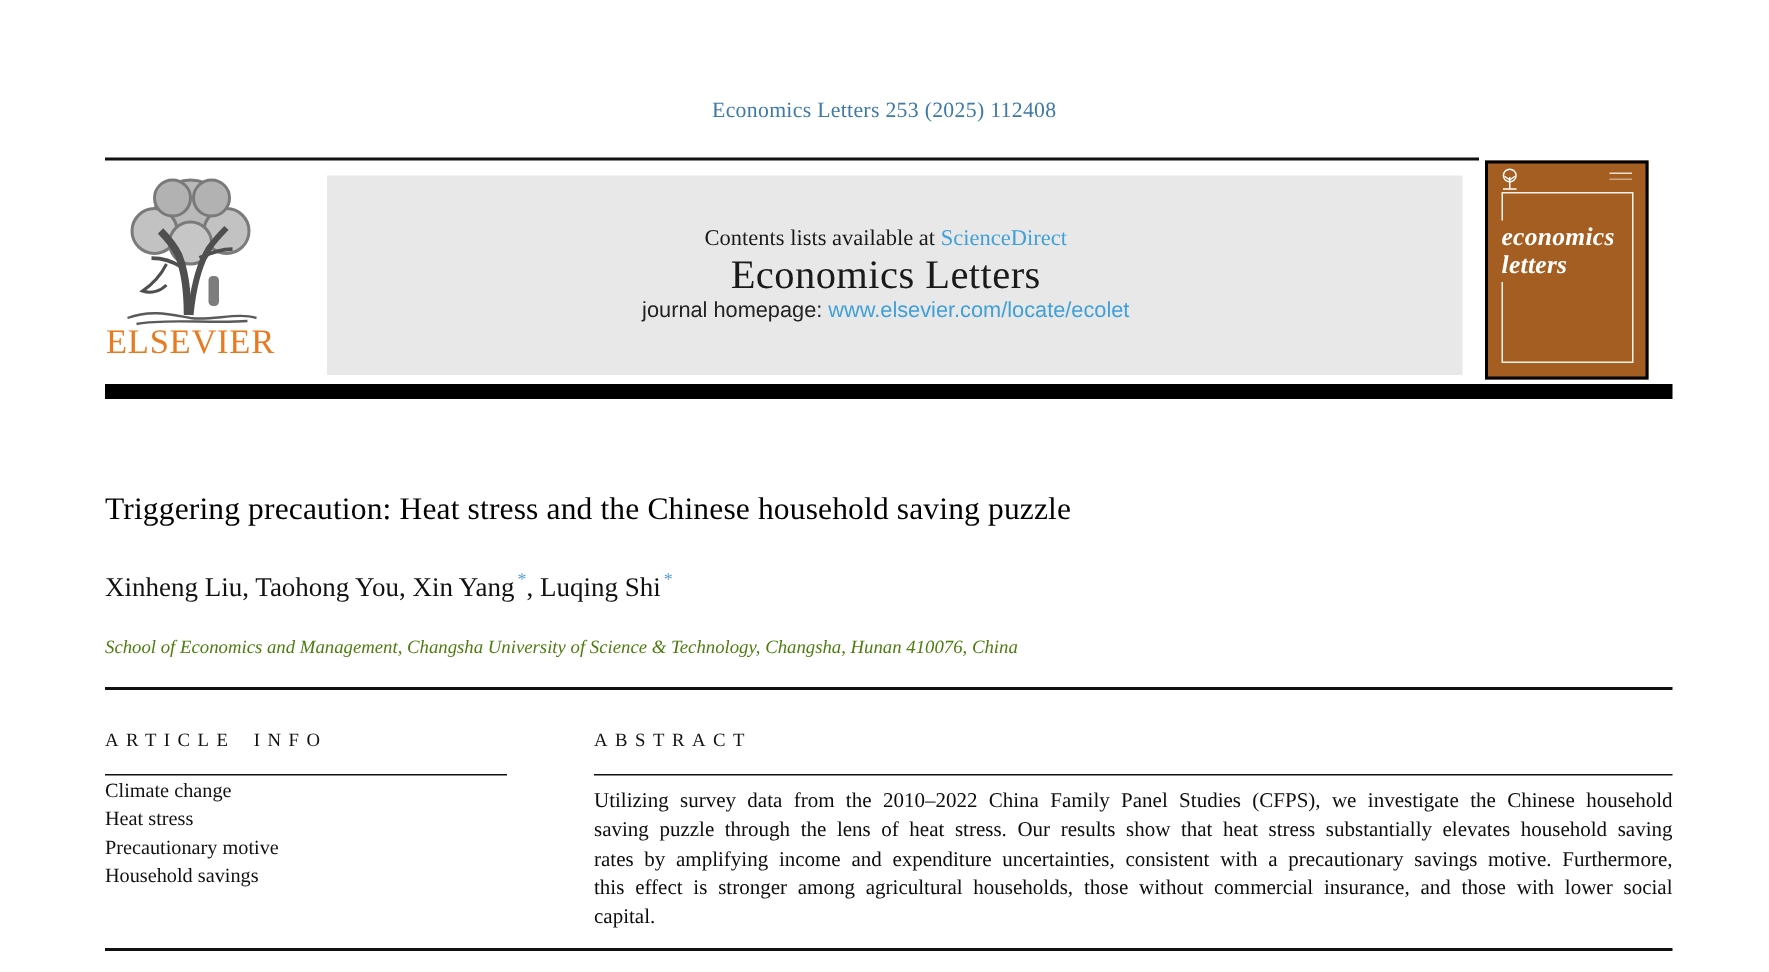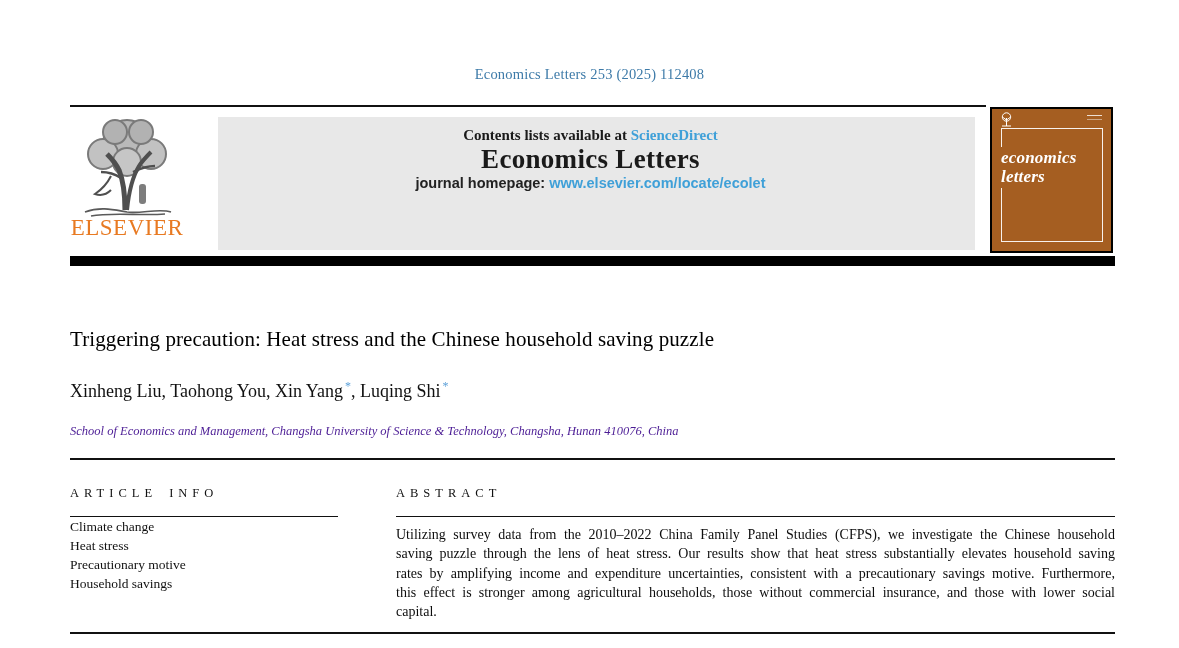--- a/index.html
+++ b/index.html
@@ -29,30 +29,30 @@
   .elsevier{position:absolute;left:64px;top:114px;width:126px;height:138px;text-align:center;}
   .elsevier svg{display:block;margin:0 auto;}
   .elsevier-word{
     font-family:"Liberation Serif",serif;font-size:23px;color:var(--elsevier-orange);
     letter-spacing:.5px;margin-top:-2px;line-height:1;text-align:center;
   }
   
   .header-box{
     position:absolute;left:218px;top:117px;width:757px;height:133px;
     background:var(--header-gray);
-    display:flex;flex-direction:column;align-items:center;justify-content:flex-start;
-    padding:10px 12px 11px 0;box-sizing:border-box;font-weight:bold;
+    display:flex;flex-direction:column;align-items:center;justify-content:center;
+    padding:10px 12px 11px 0;box-sizing:border-box;
   }
   .contents-line{font-size:15px;color:#1a1a1a;}
   .header-journal-title{font-size:27px;color:#1a1a1a;letter-spacing:.3px;}
   .homepage-line{font-family:"Liberation Sans",sans-serif;font-size:14.5px;color:#222;}
   a.link{color:var(--link-blue);text-decoration:none;cursor:pointer;}
   
   .cover{
-    position:absolute;left:990px;top:107px;width:123px;height:146px;
+    position:absolute;left:990px;top:107px;width:109px;height:146px;
     background:var(--cover-brown);border:2px solid #000;box-sizing:border-box;cursor:pointer;
   }
   .cover-inner-border{
     position:absolute;left:9px;right:8px;top:19px;bottom:9px;
     border:1px solid rgba(255,255,255,.92);
   }
   .cover-emblem{position:absolute;left:8px;top:3px;width:13px;height:15px;}
   .cover-topright-mark{position:absolute;right:9px;top:6px;width:15px;height:3px;
     border-top:1px solid rgba(255,255,255,.8);border-bottom:1px solid rgba(255,255,255,.45);}
   .cover-title{
@@ -61,21 +61,21 @@
     background:var(--cover-brown);padding:1px 4px 2px 4px;letter-spacing:.2px;
   }
   .thick-bar{position:absolute;left:70px;top:256px;width:1045px;height:10px;background:#000;}
   
   .article-title{
     position:absolute;left:70px;top:327px;width:1020px;margin:0;
     font-size:21px;font-weight:400;color:#000;letter-spacing:.1px;
   }
   .authors{position:absolute;left:70px;top:379px;font-size:18px;color:#111;}
   .authors sup{color:var(--asterisk-blue);font-size:12px;margin-left:2px;cursor:pointer;}
-  .affiliation{position:absolute;left:70px;top:424px;font-size:12.5px;font-style:italic;color:#4c1d95;}
+  .affiliation{position:absolute;left:70px;top:424px;font-size:12.5px;font-style:italic;color:#4d7c0f;}
   .info-top-rule{position:absolute;left:70px;top:458px;width:1045px;height:1.5px;background:var(--rule-black);}
   .bottom-rule{position:absolute;left:70px;top:632px;width:1045px;height:1.5px;background:var(--rule-black);}
   
   .col-left{position:absolute;left:70px;top:486px;width:268px;}
   .col-right{position:absolute;left:396px;top:486px;width:719px;}
   .section-heading{font-size:12.5px;letter-spacing:5px;word-spacing:4px;color:#111;}
   .rule-under{height:1.2px;background:var(--rule-black);margin-top:15px;}
   .kw-label{font-style:italic;font-size:13.5px;margin-top:8px;line-height:19px;}
   .kw{font-size:13.5px;line-height:19px;}
   .abstract-text{

